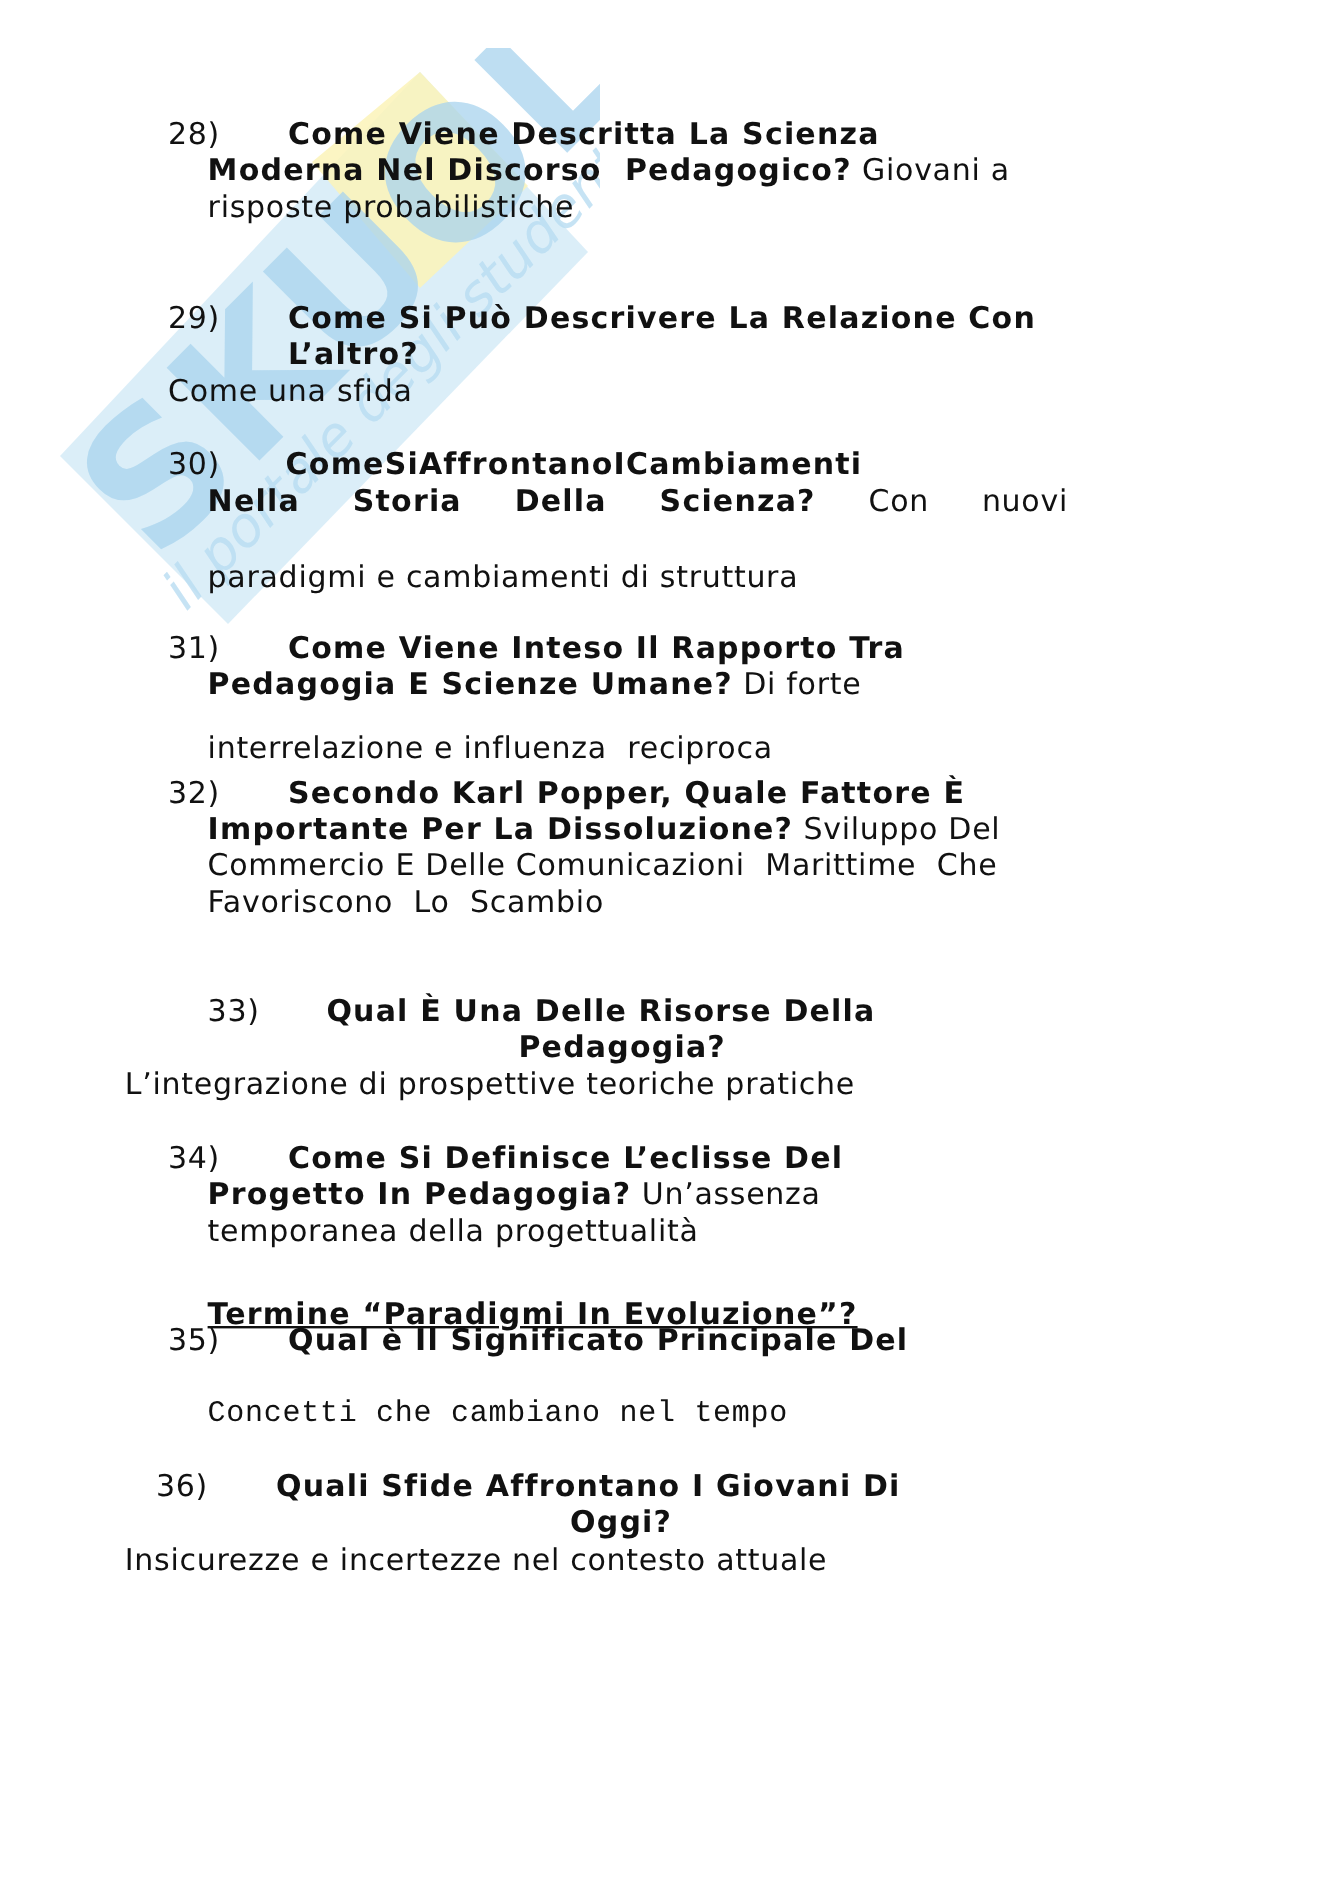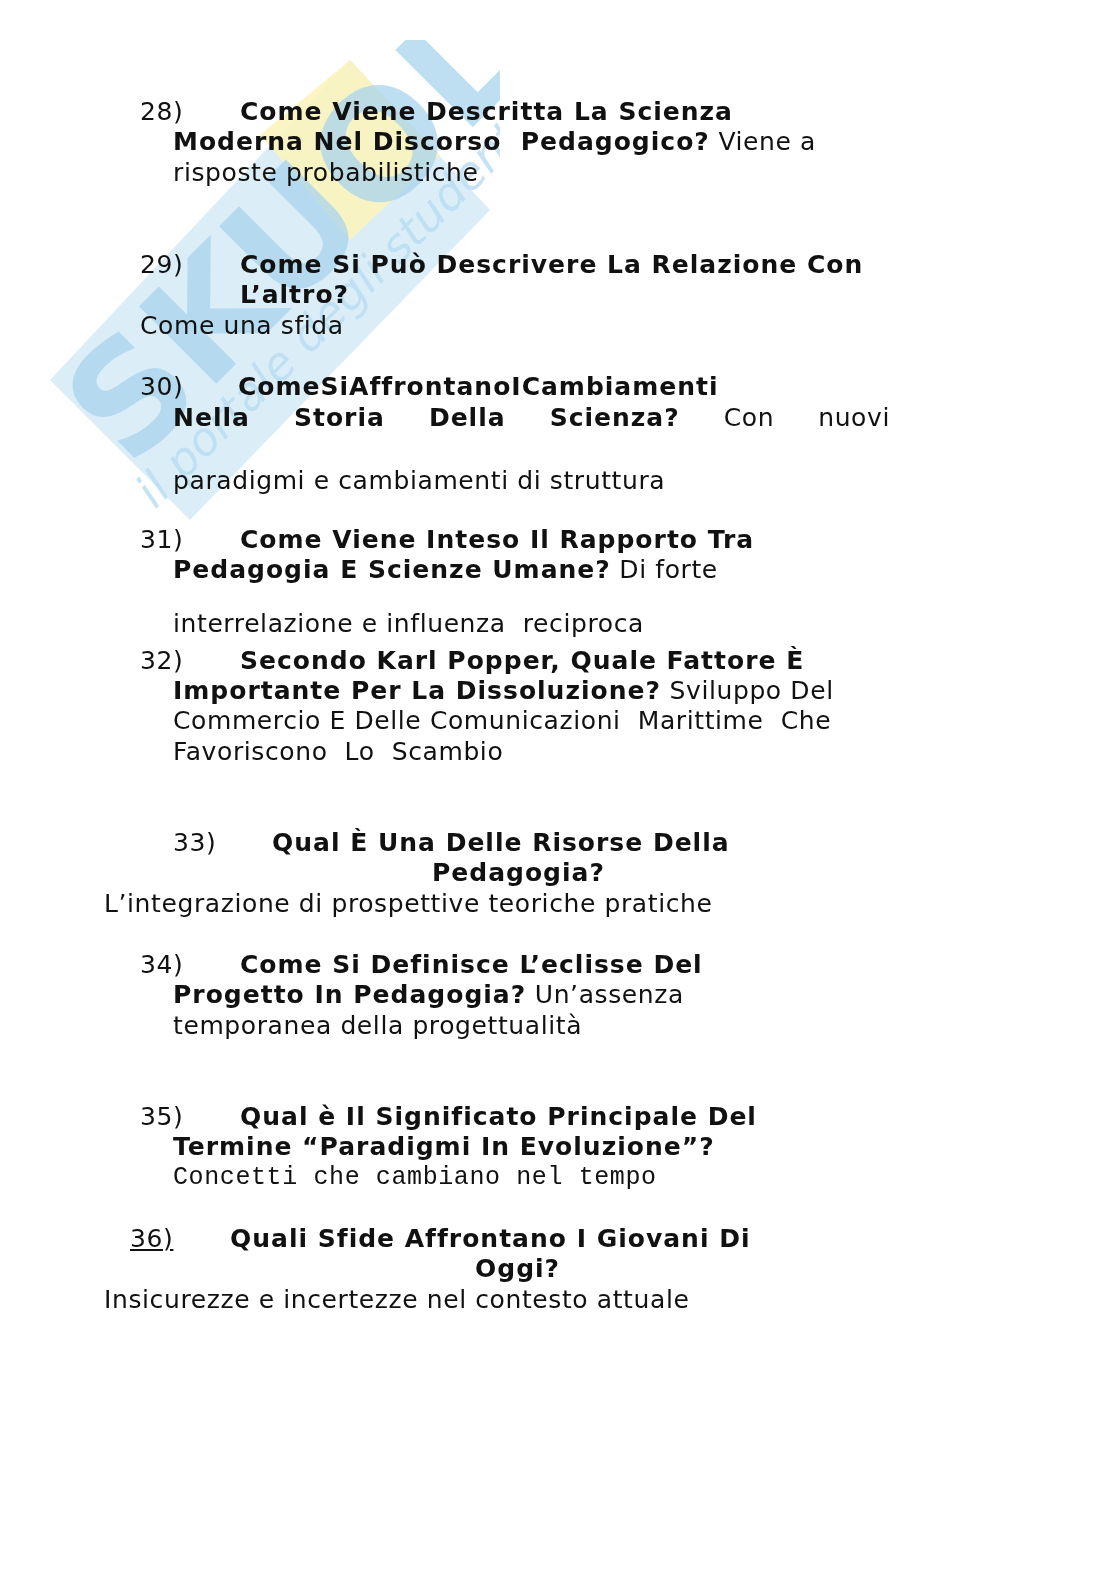--- a/index.html
+++ b/index.html
@@ -21,21 +21,21 @@
     <text x="0" y="0" transform="translate(135,470) rotate(-45)" font-family="DejaVu Sans, sans-serif" font-style="italic" font-size="46" fill="#b9ddf2" opacity="0.8">il portale degli studenti</text>
   </g>
 </svg>
 
 <div class="line" style="left:140px; top:97px;">
   <span class="num">28)</span>
   <span class="b" style="position:absolute; left:100px;">Come Viene Descritta La Scienza</span>
 </div>
 <div class="line" style="left:173px; top:127px;">
   <span class="b" style="white-space:pre;">Moderna Nel Discorso  Pedagogico?</span>
-  <span>Viene a</span>
+  <span>Giovani a</span>
 </div>
 <div class="line" style="left:173px; top:158px;">
   <span>risposte probabilistiche</span>
 </div>
 
 <div class="line" style="left:140px; top:250px;">
   <span class="num">29)</span>
   <span class="b" style="position:absolute; left:100px;">Come Si Può Descrivere La Relazione Con</span>
 </div>
 <div class="line" style="left:240px; top:280px;">
@@ -114,28 +114,28 @@
   <span>Un’assenza</span>
 </div>
 <div class="line" style="left:173px; top:1011px;">
   <span>temporanea della progettualità</span>
 </div>
 
 <div class="line" style="left:140px; top:1102px;">
   <span class="num">35)</span>
   <span class="b" style="position:absolute; left:100px;">Qual è Il Significato Principale Del</span>
 </div>
-<div class="line" style="left:173px; top:1132px;">
+<div class="line" style="left:173px; top:1080px;text-decoration:underline;">
   <span class="b">Termine “Paradigmi In Evoluzione”?</span>
 </div>
 <div class="line" style="left:173px; top:1163px;font-family:Liberation Mono, monospace;">
   <span>Concetti che cambiano nel tempo</span>
 </div>
 
-<div class="line" style="left:130px; top:1224px;text-decoration:underline;">
+<div class="line" style="left:130px; top:1224px;">
   <span class="num">36)</span>
   <span class="b" style="position:absolute; left:100px;">Quali Sfide Affrontano I Giovani Di</span>
 </div>
 <div class="line" style="left:475px; top:1254px;">
   <span class="b">Oggi?</span>
 </div>
 <div class="line" style="left:104px; top:1285px;">
   <span>Insicurezze e incertezze nel contesto attuale</span>
 </div>
 

